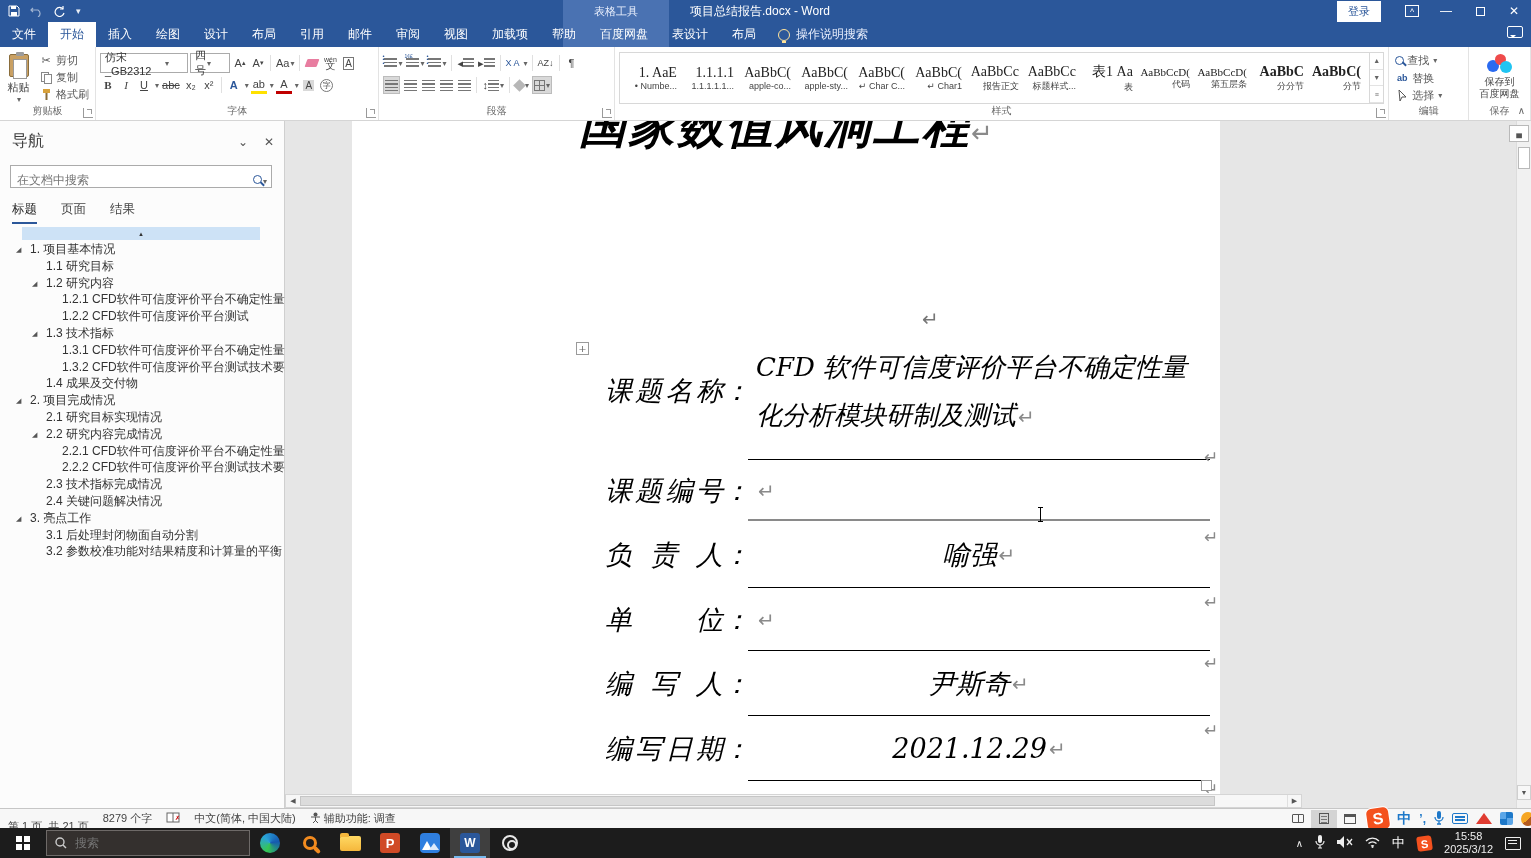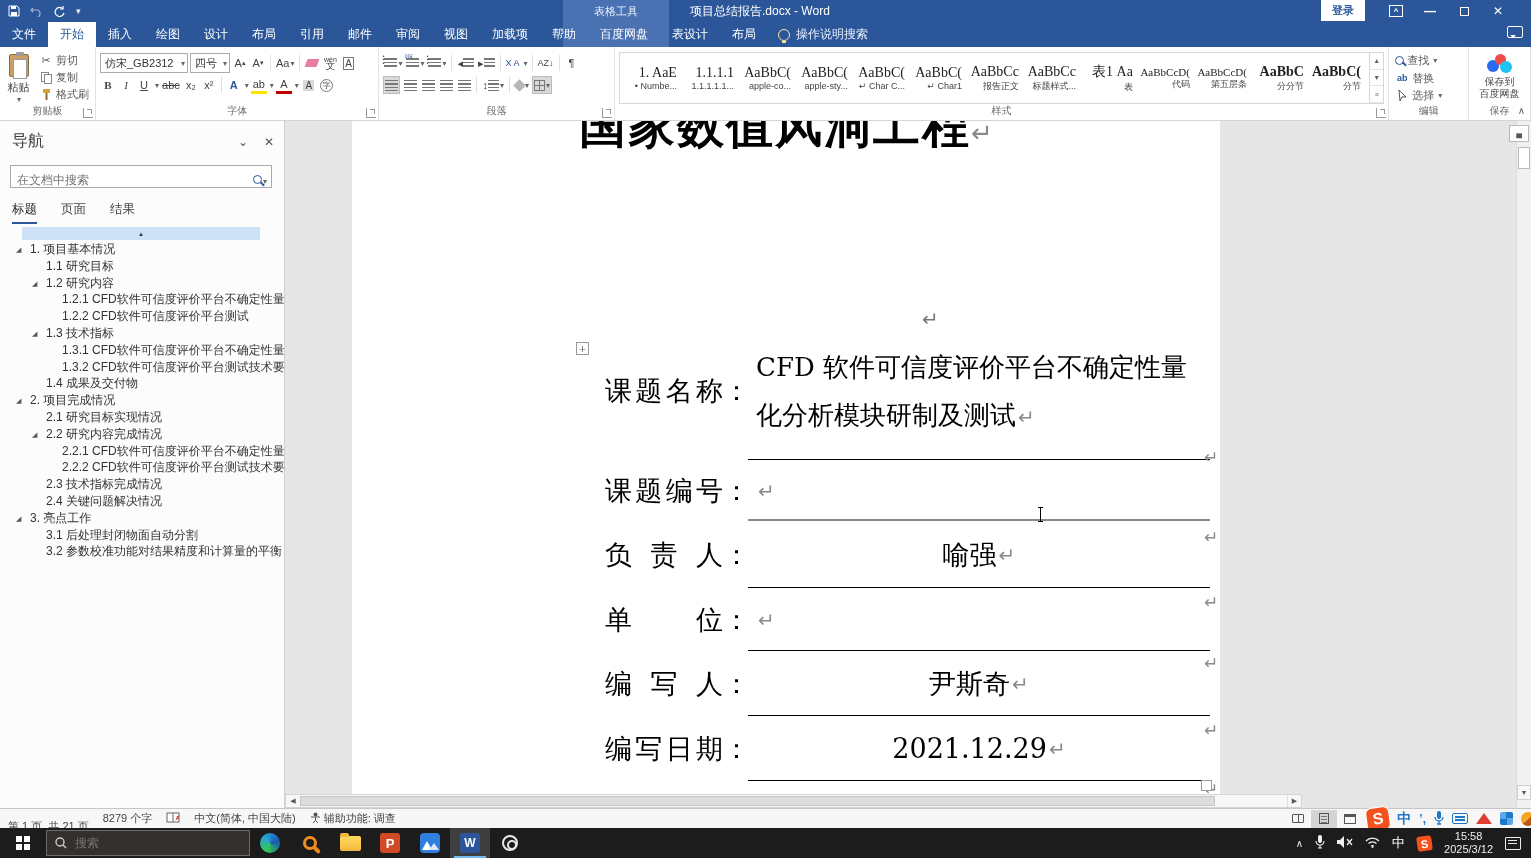--- a/index.html
+++ b/index.html
@@ -6,21 +6,21 @@
   html,body { width:1531px; height:858px; overflow:hidden; }
   body { font-family:"Liberation Sans","DejaVu Sans",sans-serif; font-size:12px; color:#333; background:#fff; position:relative; }
 
   
   .titlebar { position:absolute; left:0; top:0; width:1531px; height:22px; background:#2b579a; color:#fff; display:flex; align-items:center; }
   .qat { display:flex; align-items:center; gap:10px; padding-left:8px; width:130px; }
   .qat svg { display:block; }
   .qat .sep { font-size:9px; opacity:.9; }
   .tb-context { position:absolute; left:563px; top:0; width:106px; height:22px; background:#4a72b2; color:#e8eefc; font-size:11px; display:flex; align-items:center; justify-content:center; }
   .tb-title { position:absolute; left:690px; top:0; height:22px; display:flex; align-items:center; font-size:12px; color:#fff; }
-  .tb-right { position:absolute; right:16px; top:0; height:22px; display:flex; align-items:flex-start;font-weight:bold; }
+  .tb-right { position:absolute; right:0; top:0; height:22px; display:flex; align-items:center; }
   .login-btn { background:#fff; color:#2b579a; font-size:11px; padding:2px 10px; margin-right:14px; border:1px solid #fff; }
   .winbtn { width:34px; height:22px; display:flex; align-items:center; justify-content:center; color:#fff; font-size:12px; }
   .ribopt { width:14px; height:12px; border:1px solid #fff; position:relative; font-size:8px; line-height:10px; text-align:center; }
 
   
   .tabrow { position:absolute; left:0; top:22px; width:1531px; height:25px; background:#2b579a; display:flex; align-items:stretch; color:#fff; }
   .tabrow .ctxband { position:absolute; left:563px; top:0; width:106px; height:25px; background:#4a72b2; }
   .rtab { position:relative; z-index:1; padding:0 12px; display:flex; align-items:center; font-size:12px; cursor:default; }
   .rtab.active { background:#fff; color:#2b579a; }
   .tellme { position:relative; z-index:1; display:flex; align-items:center; gap:6px; padding:0 10px; font-size:12px; color:#e8eefc; }
@@ -40,21 +40,21 @@
   .dd { font-size:8px; color:#666; margin-left:1px; }
   
   .g-clip { width:96px; display:flex; gap:4px; }
   .pastebig { width:38px; display:flex; flex-direction:column; align-items:center; font-size:11px; color:#444; padding-top:2px; }
   .clipsvg { width:20px; height:26px; background:#c9a063; border:1px solid #8a6d3b; border-radius:2px; position:relative; margin-bottom:3px; }
   .clipsvg:before { content:""; position:absolute; left:3px; top:4px; width:12px; height:18px; background:#fff; border:1px solid #999; }
   .clipsvg:after { content:""; position:absolute; left:6px; top:-3px; width:8px; height:4px; background:#9c9c9c; border-radius:1px; }
   
   .g-font { width:284px; }
   .fontrow { display:flex; align-items:center; height:22px; gap:2px; }
-  .combo { border:1px solid #ababab; height:20px; display:flex; align-items:center; font-size:11px; color:#333; padding:0 2px 0 4px; background:#fff; }
+  .combo { border:1px solid #ababab; height:20px; display:flex; align-items:center; font-size:11px; color:#333; padding:0 18px 0 4px; background:#fff; }
   .combo .dd { margin-left:auto; }
   .fbtn { min-width:16px; height:18px; display:inline-flex; align-items:center; justify-content:center; font-size:11px; color:#444; padding:0 1px; }
   .gsep { width:1px; height:16px; background:#e0e0e0; margin:0 2px; }
   .u-red { border-bottom:3px solid #c00000; }
   .u-yel { border-bottom:3px solid #ffe100; }
   .boxed { border:1px solid #777; padding:0 1px; font-size:10px; }
   .shaded { background:#d9d9d9; padding:0 2px; font-size:10px; }
   .circled { border:1px solid #777; border-radius:50%; width:13px; height:13px; font-size:8px; display:inline-flex; align-items:center; justify-content:center; }
   .eraser { width:12px; height:8px; background:#e87da0; transform:skewX(-20deg); border-radius:1px; }
   .pinyin { display:inline-flex; flex-direction:column; line-height:6px; font-size:7px; align-items:center; color:#444; }
@@ -101,21 +101,21 @@
   .nav-tab.active { color:#1f1f1f; border-bottom:2px solid #2b579a; }
   .nav-selbar { position:absolute; left:22px; top:106px; width:238px; height:13px; background:#cde2f6; display:flex; align-items:center; justify-content:center; font-size:7px; color:#333; }
   .navlist { position:absolute; left:0; top:120px; width:285px; }
   .nitem { height:16.8px; line-height:16.8px; font-size:12px; color:#333; white-space:nowrap; overflow:hidden; position:relative; }
   .nitem .tri { position:absolute; font-size:7px; color:#555; top:1px; }
   .lv1 { padding-left:30px; } .lv1 .tri { left:16px; }
   .lv2 { padding-left:46px; } .lv2 .tri { left:32px; }
   .lv3 { padding-left:62px; }
 
   
-  .docarea { position:absolute; left:285px; top:121px; width:1231px; height:687px; background:#e6e6e6; overflow:hidden; }
+  .docarea { position:absolute; left:285px; top:121px; width:1231px; height:687px; background:#e6e6e6; overflow:hidden;font-style:italic; }
   .page { position:absolute; left:67px; top:0; width:868px; height:674px; background:#fff; font-family:"DejaVu Serif","Liberation Serif",serif; color:#000; }
   .doctitle1 { position:absolute; left:0; top:-26px; width:100%; text-align:center; font-size:47px; font-weight:700; letter-spacing:2px; white-space:nowrap; }
   .doctitle2 { position:absolute; left:0; top:88px; width:100%; text-align:center; font-size:44px; font-weight:700; letter-spacing:2px; white-space:nowrap; }
   .pmark { font-family:"DejaVu Sans",sans-serif; color:#8a8a8a; font-weight:normal; }
   .pm-lg { font-size:26px; letter-spacing:0; }
   .pm-ctr { position:absolute; left:570px; top:186px; font-size:20px; color:#777; }
   .movehandle { position:absolute; left:224px; top:221px; width:13px; height:13px; border:1px solid #9a9a9a; background:#fff; color:#666; font-size:10px; line-height:11px; text-align:center; }
   .frow { position:absolute; left:248px; width:610px; }
   .flabel { position:absolute; left:5px; top:50%; transform:translateY(-50%); font-size:27px; white-space:nowrap; }
   .fname { display:inline-block; width:118px; text-align:justify; text-align-last:justify; }

